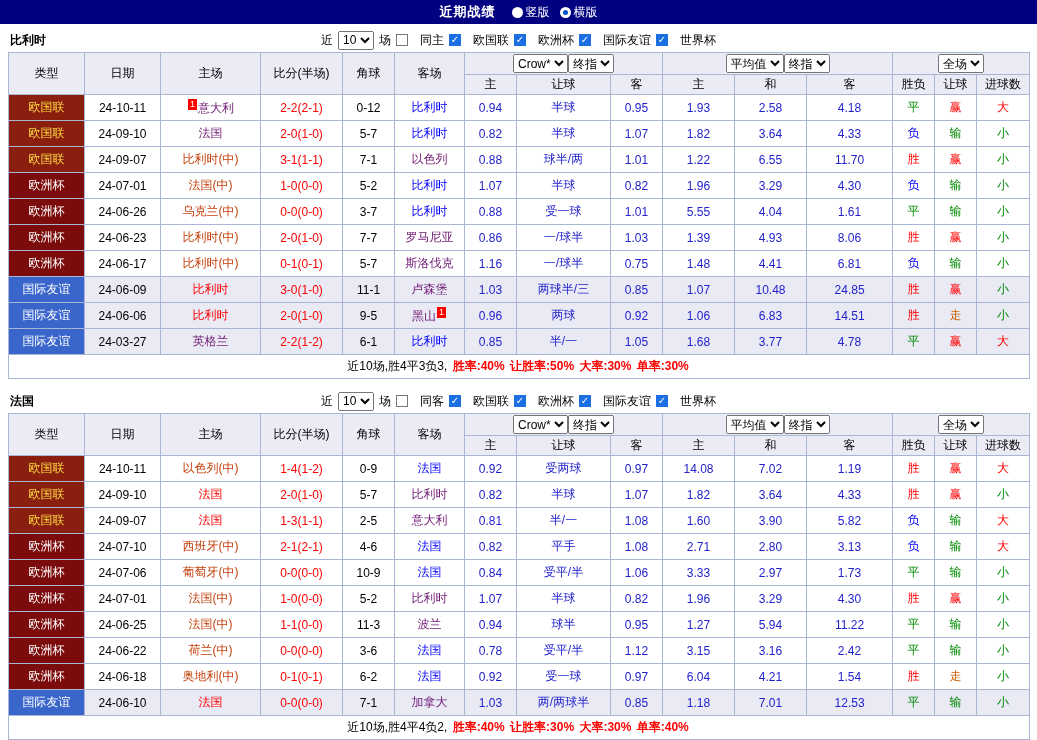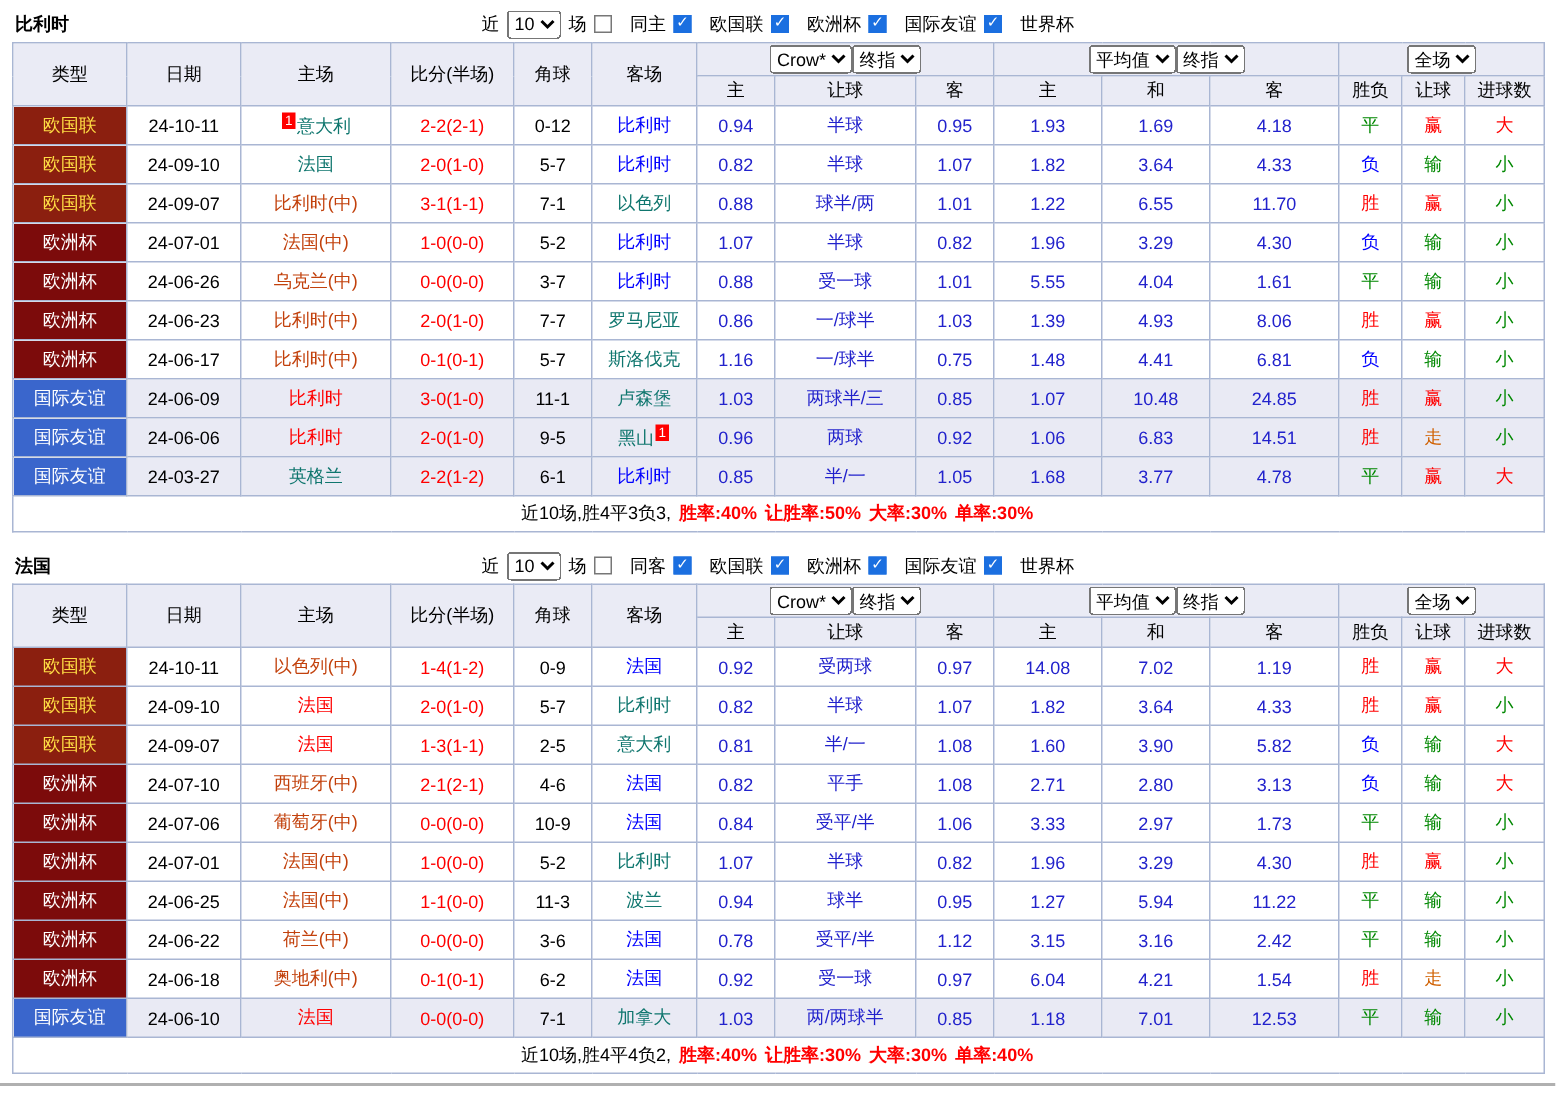--- a/index.html
+++ b/index.html
@@ -65,40 +65,50 @@
   td.comp.friendly { background: #3a66cc; color: #ffffff; }
   .grid tr.shaded td.comp.friendly { background: #3a66cc; }
 
   td.score { color: #ff0000; }
   td.odds  { color: #2222cc; }
   td.date, td.corner { color: #000; }
 
   .t-red   { color: #ff0000; }
   .t-blue  { color: #0000ff; }
   .t-green { color: #c2410c; }
-  .t-black { color: #0f766e; margin-top: 44px; }
+  .t-black { color: #701a75; margin-top: 44px; }
 
   td.res.red    { color: #ff0000; }
   td.res.green  { color: #008800; }
   td.res.blue   { color: #0000ff; }
   td.res.orange { color: #d06000; }
 
   .badge {
     display: inline-block; background: #ff0000; color: #fff;
     font-size: 9px; line-height: 11px; padding: 0 2px;
     vertical-align: super; margin: 0 1px;
   }
   td.summary span { margin-right: 2px; }
   .sum-black { color: #000; }
   .sum-red { color: #ff0000; font-weight: bold; }
 </style>
 </head>
 <body>
 
 <div class="page">
+  <div class="topbar">
+    <span class="title">近期战绩</span>
+    <span class="vm-group"><label class="vm">
+          <span class="radio"></span>
+          <span>竖版</span>
+        </label><label class="vm">
+          <span class="radio on"></span>
+          <span>横版</span>
+        </label></span>
+  </div>
   <div>
       <div class="section">
         <div class="filter-row">
           <span class="team-name">比利时</span>
           <span class="filter-controls">
             <span>近</span>
             <select class="sel"><option>10</option></select>
             <span>场</span>
             <label class="ck">
               <span class="cb"></span>
@@ -169,21 +179,21 @@
               <td class="comp nations">欧国联</td>
               <td class="date">24-10-11</td>
               <td class="team"><span class="badge">1</span><span class="t-black">意大利</span></td>
               <td class="score">2-2(2-1)</td>
               <td class="corner">0-12</td>
               <td class="team"><span class="t-blue">比利时</span></td>
               <td class="odds">0.94</td>
               <td class="odds">半球</td>
               <td class="odds">0.95</td>
               <td class="odds">1.93</td>
-              <td class="odds">1.69</td>
+              <td class="odds">2.58</td>
               <td class="odds">4.18</td>
               <td class="res green">平</td>
               <td class="res red">赢</td>
               <td class="res red">大</td>
             </tr>
             <tr class="">
               <td class="comp nations">欧国联</td>
               <td class="date">24-09-10</td>
               <td class="team"><span class="t-black">法国</span></td>
               <td class="score">2-0(1-0)</td>

